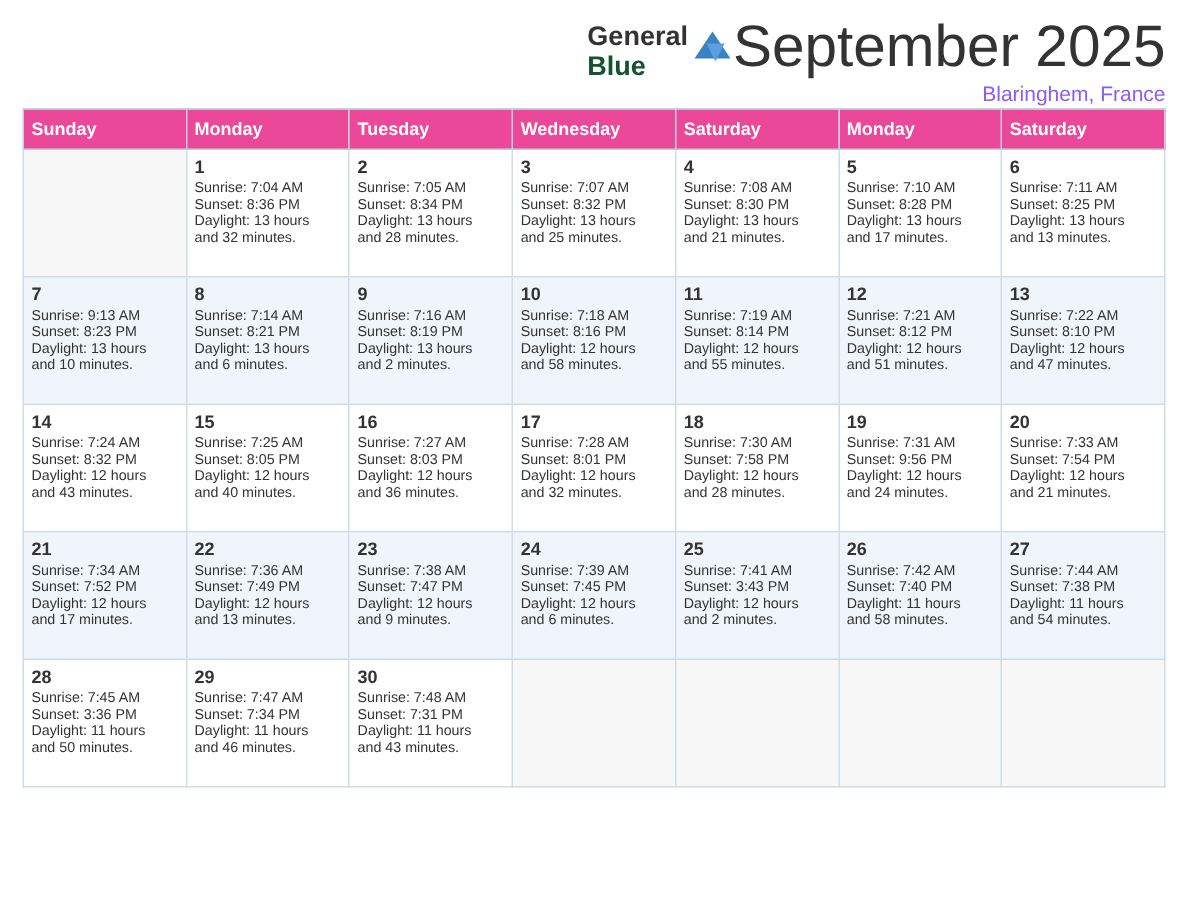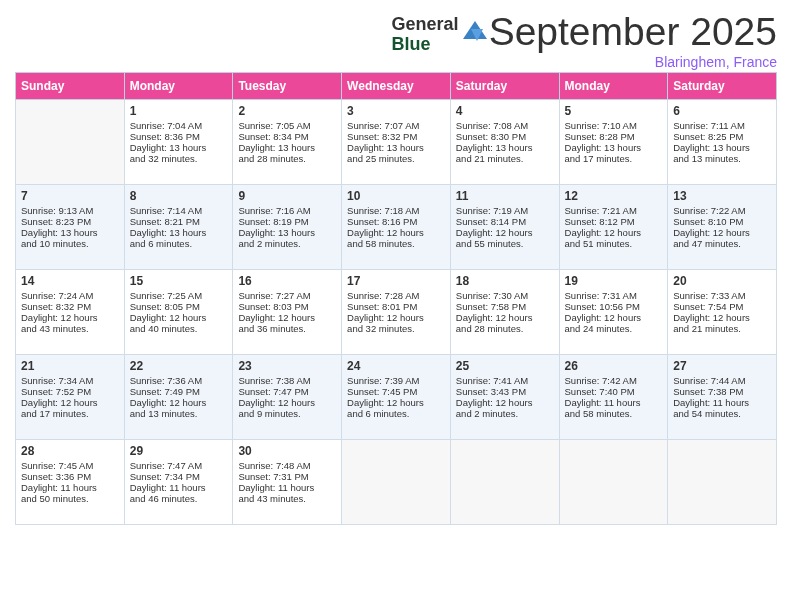--- a/index.html
+++ b/index.html
@@ -253,21 +253,21 @@
         <td>
           <span class="day-number">18</span>
           <div>Sunrise: 7:30 AM</div>
           <div>Sunset: 7:58 PM</div>
           <div>Daylight: 12 hours</div>
           <div>and 28 minutes.</div>
         </td>
         <td>
           <span class="day-number">19</span>
           <div>Sunrise: 7:31 AM</div>
-          <div>Sunset: 10:56 PM</div>
+          <div>Sunset: 9:56 PM</div>
           <div>Daylight: 12 hours</div>
           <div>and 24 minutes.</div>
         </td>
         <td>
           <span class="day-number">20</span>
           <div>Sunrise: 7:33 AM</div>
           <div>Sunset: 7:54 PM</div>
           <div>Daylight: 12 hours</div>
           <div>and 21 minutes.</div>
         </td>

